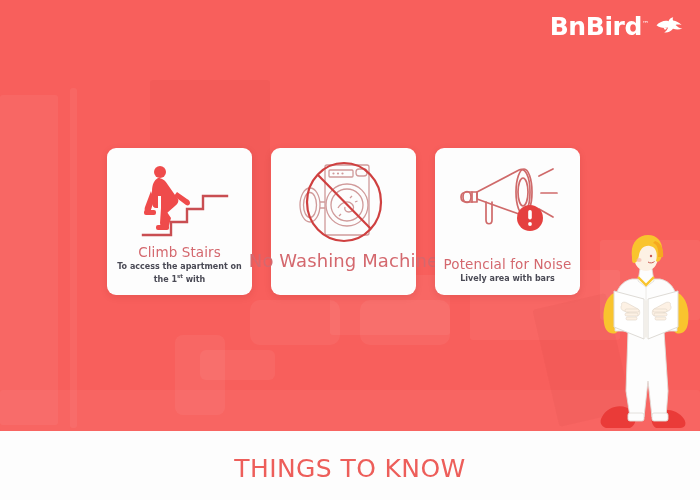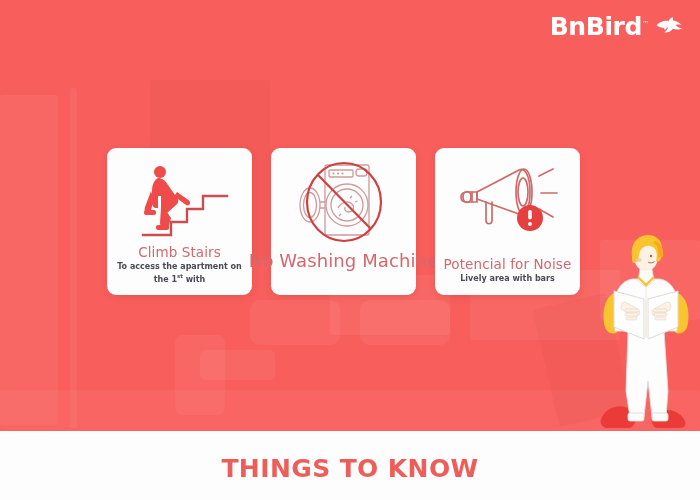--- a/index.html
+++ b/index.html
@@ -171,21 +171,21 @@
     top: 431px;
     width: 700px;
     height: 69px;
     background: #fdfdfd;
     display: flex;
     align-items: center;
     justify-content: center;
   }
   .footer-title {
     font-family: "DejaVu Sans", sans-serif;
-    font-weight: bold;
+    font-weight: normal;
     font-size: 25px;
     letter-spacing: 0.4px;
     color: #ed5e5a;
     margin-top: 6px;
   }
 </style>
 </head>
 <body>
 
 <div class="slide">

